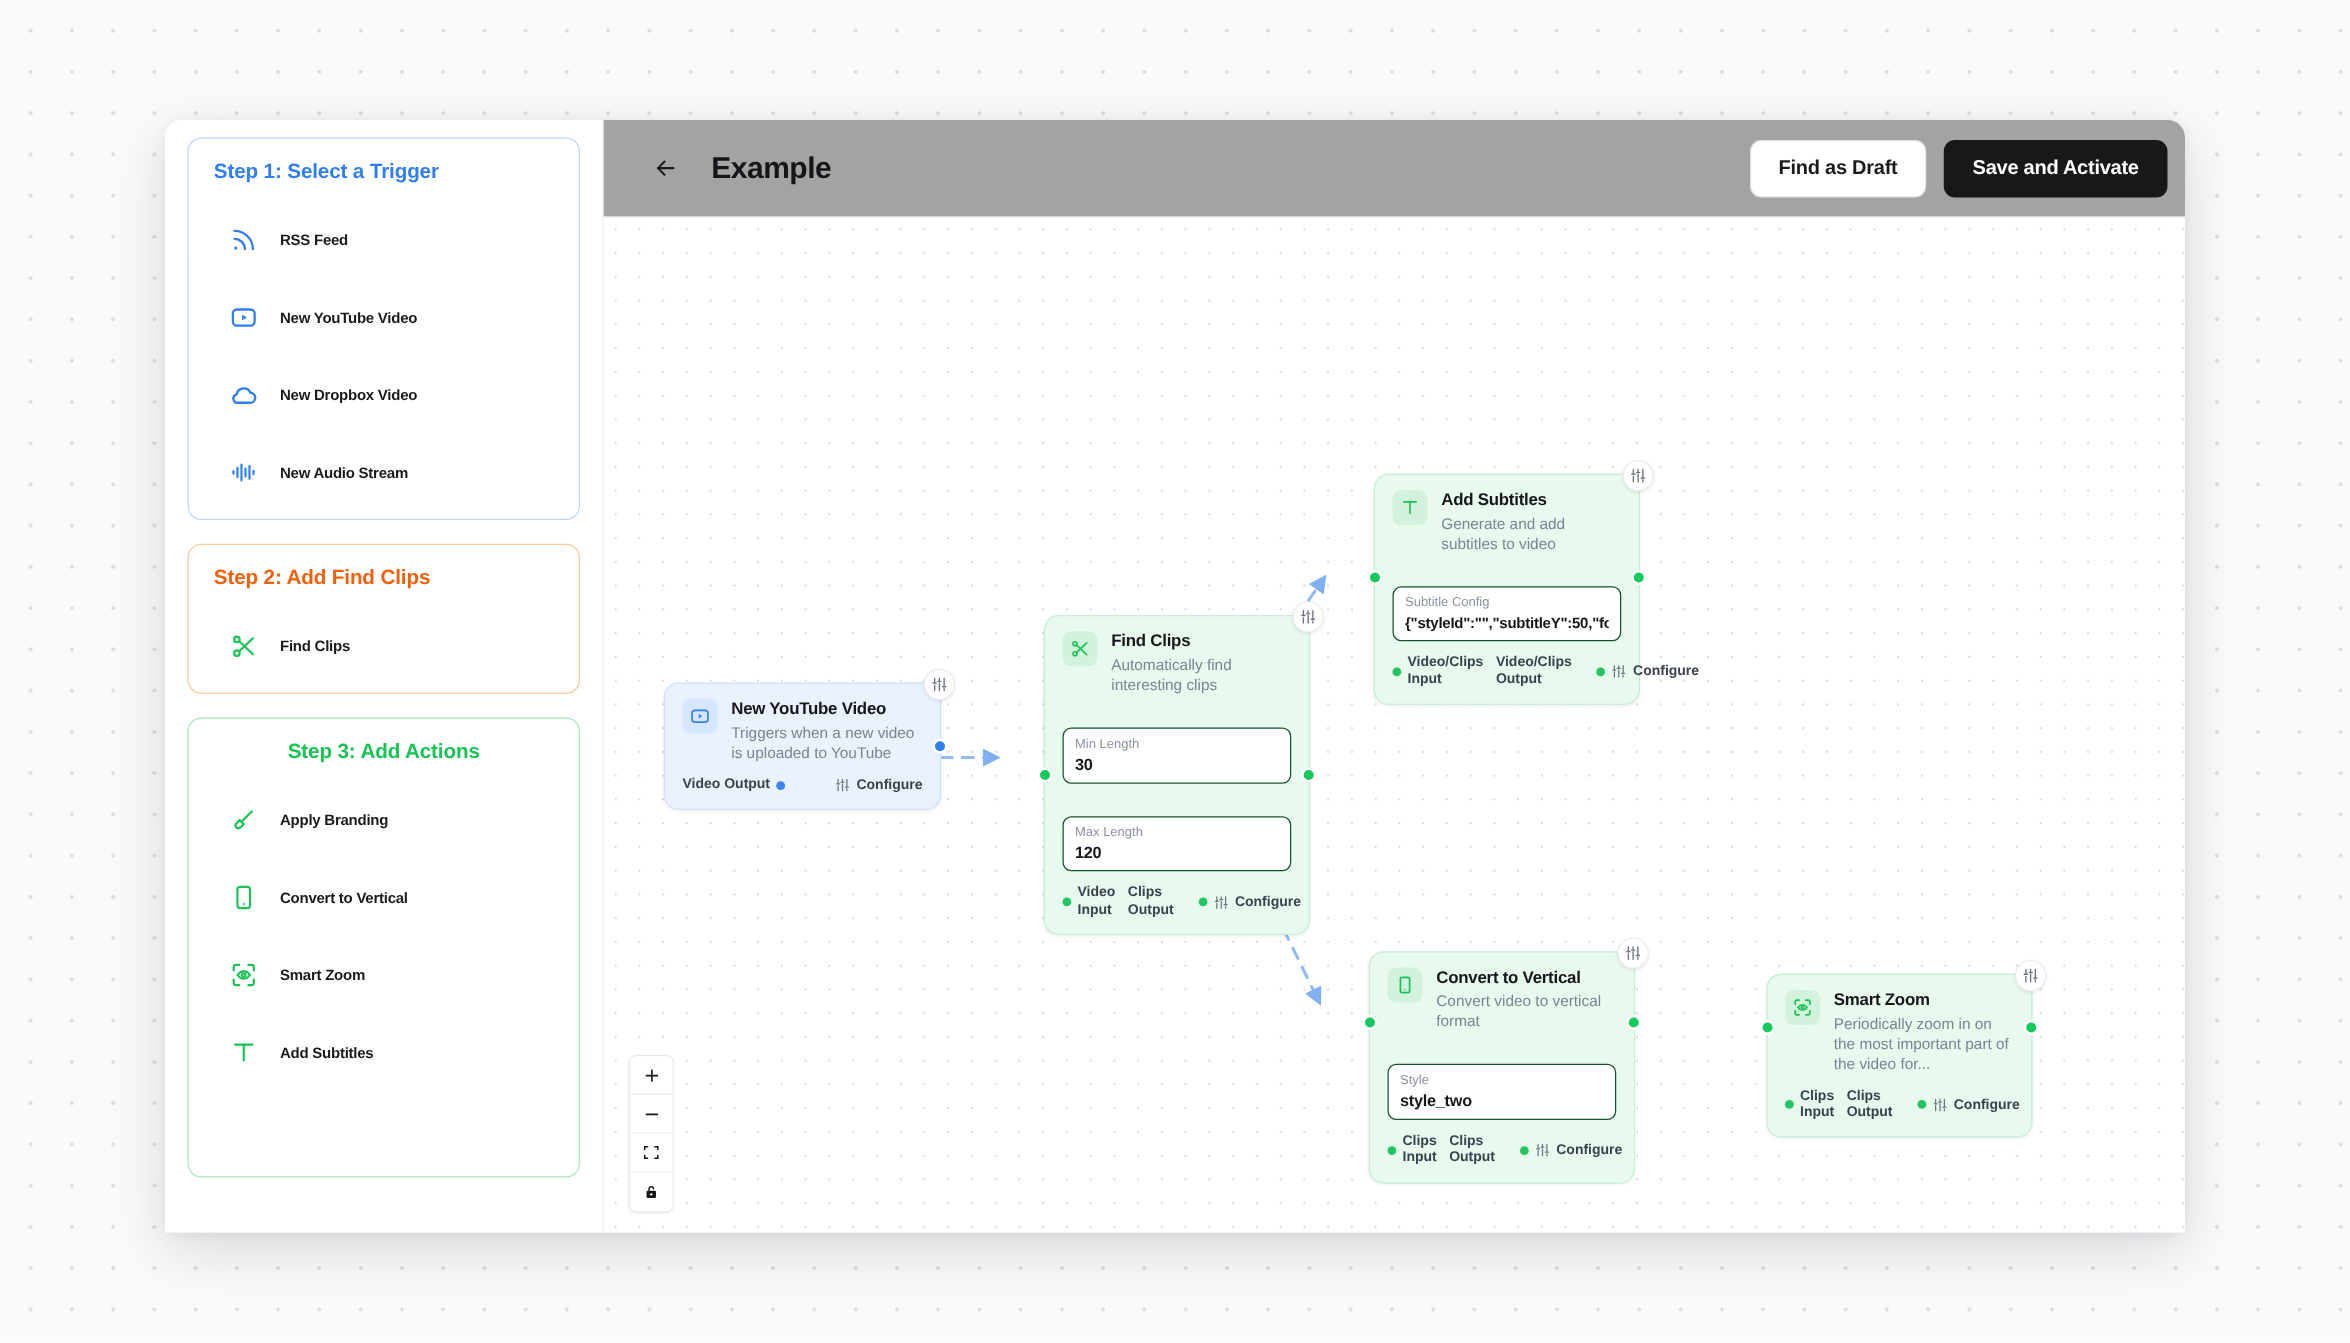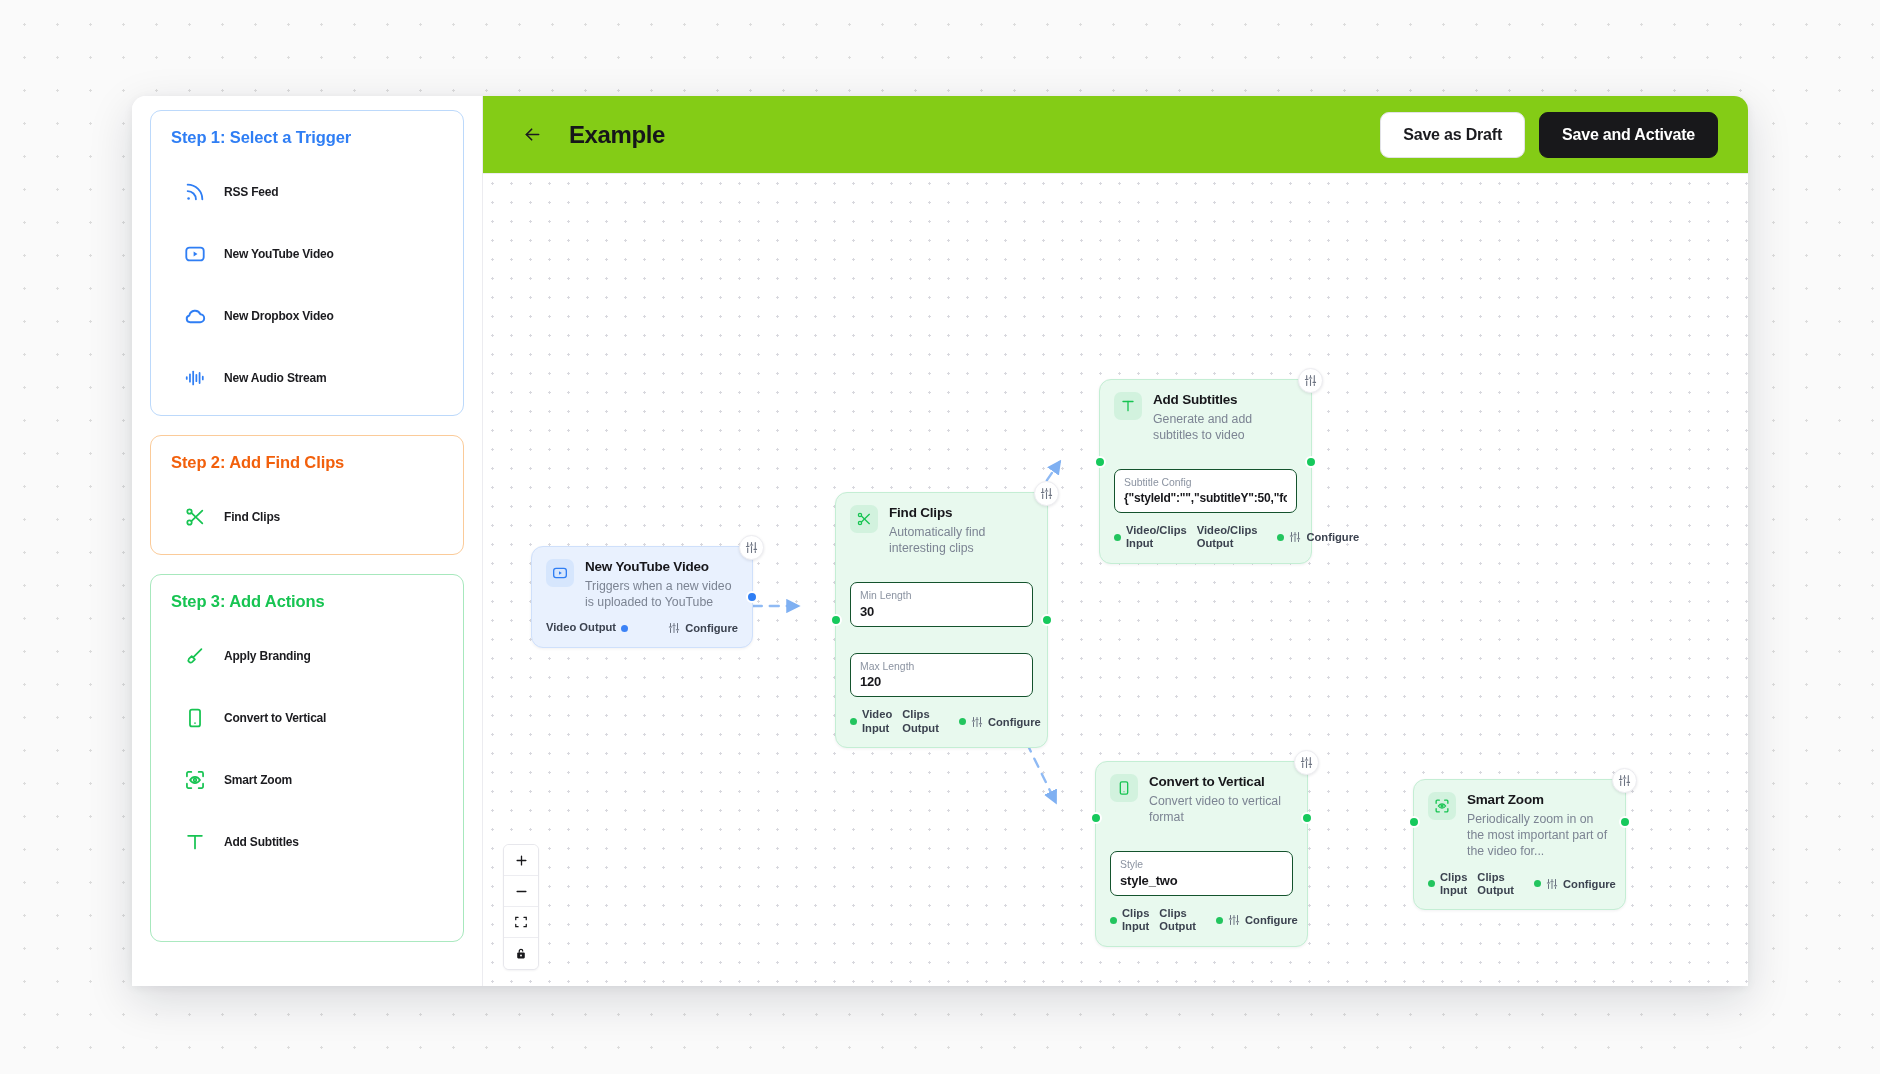--- a/index.html
+++ b/index.html
@@ -49,21 +49,21 @@
   .step-card.actions { border-color: #a7e8bd; }
 
   .step-title {
     font-size: 16.5px;
     font-weight: 700;
     margin-bottom: 14px;
     letter-spacing: -0.1px;
   }
   .step-title.blue { color: #2f7ef4; }
   .step-title.orange { color: #f2600c; }
-  .step-title.green { color: #17c452; }
+  .step-title.green { color: #17c452; text-align: center; }
 
   .palette-item {
     display: flex;
     align-items: center;
     gap: 17px;
     height: 62px;
     cursor: pointer;
     border-radius: 8px;
     padding-left: 12px;
   }
@@ -92,22 +92,22 @@
     flex-direction: column;
     border-left: 1px solid #ececf0;
     position: relative;
   }
   #topbar {
     height: 78px;
     flex: 0 0 78px;
     border-bottom: 1px solid #ececf0;
     display: flex;
     align-items: center;
-    padding: 0 30px 0 34px;
-    background: #84cc16;
+    padding: 0 14px 0 34px;
+    background: #a3a3a3;
   }
   #back-btn {
     width: 30px; height: 30px;
     display: flex; align-items: center; justify-content: center;
     cursor: pointer; color: #1b1b1f;
     background: none; border: none;
   }
   #page-title {
     font-size: 24px;
     font-weight: 700;
@@ -378,21 +378,21 @@
 
     <div id="topbar">
       <button id="back-btn">
         <svg width="21" height="21" viewBox="0 0 24 24" fill="none" stroke="currentColor" stroke-width="1.9" stroke-linecap="round" stroke-linejoin="round">
           <path d="M19 12H5"></path>
             <path d="M11 6l-6 6 6 6"></path>
         </svg>
       </button>
       <div id="page-title">Example</div>
       <div id="topbar-spacer"></div>
-      <button class="btn btn-draft">Save as Draft</button>
+      <button class="btn btn-draft">Find as Draft</button>
       <button class="btn btn-activate">Save and Activate</button>
     </div>
 
     <div id="canvas">
 
       <svg id="edge-layer" viewBox="0 0 1266 812" preserveAspectRatio="none">
         <defs>
           <marker id="arrow" viewBox="0 0 10 10" refX="8" refY="5" markerWidth="6" markerHeight="6" orient="auto-start-reverse">
             <path d="M 0 0 L 10 5 L 0 10 z" fill="#7fb0f2"></path>
           </marker>

